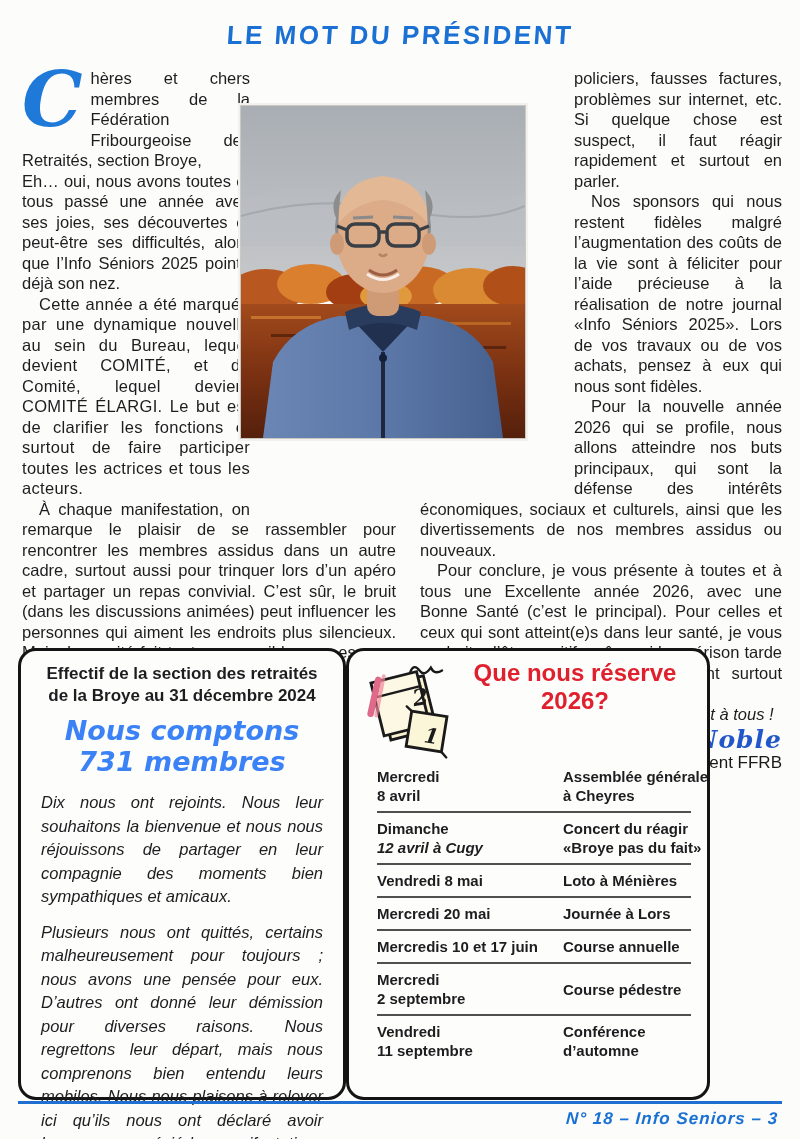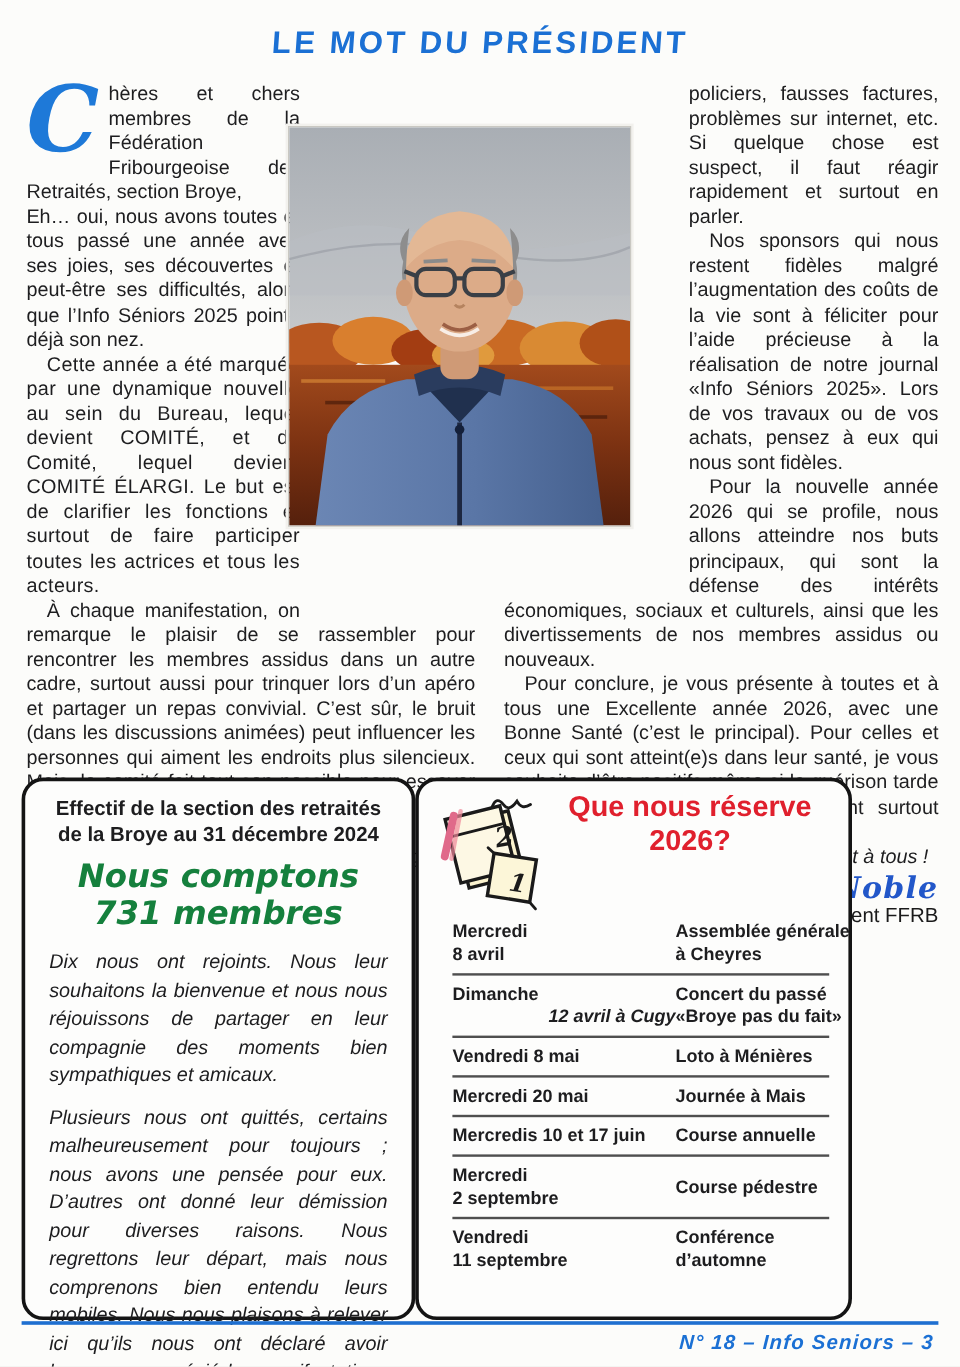--- a/index.html
+++ b/index.html
@@ -36,34 +36,34 @@
   .photo svg{display:block;}
 
   
   .boxes{position:absolute;top:648px;left:18px;width:692px;display:flex;gap:0;}
   .box{border:3px solid #141414;border-radius:18px;background:#fdfdfc;box-sizing:border-box;}
   .box-membership{width:384px;height:452px;padding:12px 20px 10px;}
   .box-agenda{width:364px;height:452px;padding:8px 16px;}
 
   .mem-title{font-size:17px;font-weight:bold;text-align:center;line-height:22px;}
   .mem-count{font-family:"DejaVu Sans",sans-serif;font-size:27px;font-weight:bold;font-style:italic;
-             color:#15803d;text-align:center;line-height:31px;margin:8px 0 14px;}
+             color:#3b82f6;text-align:center;line-height:31px;margin:8px 0 14px;}
   .mem-par{font-style:italic;font-size:16.5px;line-height:23.5px;text-align:justify;margin:12px 0 0;}
 
   .agenda-head{display:flex;align-items:flex-start;}
   .cal-icon{width:94px;height:100px;flex:none;}
   .agenda-title{flex:1;text-align:center;color:#e0202d;font-weight:bold;font-size:24px;
                 line-height:28px;}
   .agenda-table{margin-top:2px;margin-left:12px;}
   .agenda-row{display:flex;align-items:center;padding:6px 0;}
   .agenda-row + .agenda-row{border-top:2px solid #4f4f4f;}
   .cell-date{width:186px;flex:none;font-weight:bold;font-size:15px;}
   .cell-event{flex:1;font-weight:bold;font-size:15px;}
   .cell-line{display:block;white-space:nowrap;line-height:19px;}
-  .cell-line.it{font-style:italic;text-align:right;}
+  .cell-line.it{font-style:italic;}
 
   
   .footer-line{position:absolute;left:18px;width:764px;top:1101px;height:3px;background:#1e6fd0;}
   .footer-text{position:absolute;right:22px;top:1109px;color:#1b70d4;font-size:17px;
                font-weight:bold;font-style:italic;letter-spacing:1px;transform:skewX(-3deg);}
 </style>
 </head>
 <body>
 
 <div class="page">
@@ -212,40 +212,40 @@
               <span class="cell-line">à Cheyres</span>
             </div>
         </div>
 
         <div class="agenda-row">
           <div class="cell-date">
               <span class="cell-line">Dimanche</span>
               <span class="cell-line it">12 avril à Cugy</span>
             </div>
           <div class="cell-event">
-              <span class="cell-line">Concert du passé</span>
+              <span class="cell-line">Concert du réagir</span>
               <span class="cell-line">«Broye pas du fait»</span>
             </div>
         </div>
 
         <div class="agenda-row">
           <div class="cell-date">
               <span class="cell-line">Vendredi 8 mai</span>
             </div>
           <div class="cell-event">
               <span class="cell-line">Loto à Ménières</span>
             </div>
         </div>
 
         <div class="agenda-row">
           <div class="cell-date">
               <span class="cell-line">Mercredi 20 mai</span>
             </div>
           <div class="cell-event">
-              <span class="cell-line">Journée à Mais</span>
+              <span class="cell-line">Journée à Lors</span>
             </div>
         </div>
 
         <div class="agenda-row">
           <div class="cell-date">
               <span class="cell-line">Mercredis 10 et 17 juin</span>
             </div>
           <div class="cell-event">
               <span class="cell-line">Course annuelle</span>
             </div>

